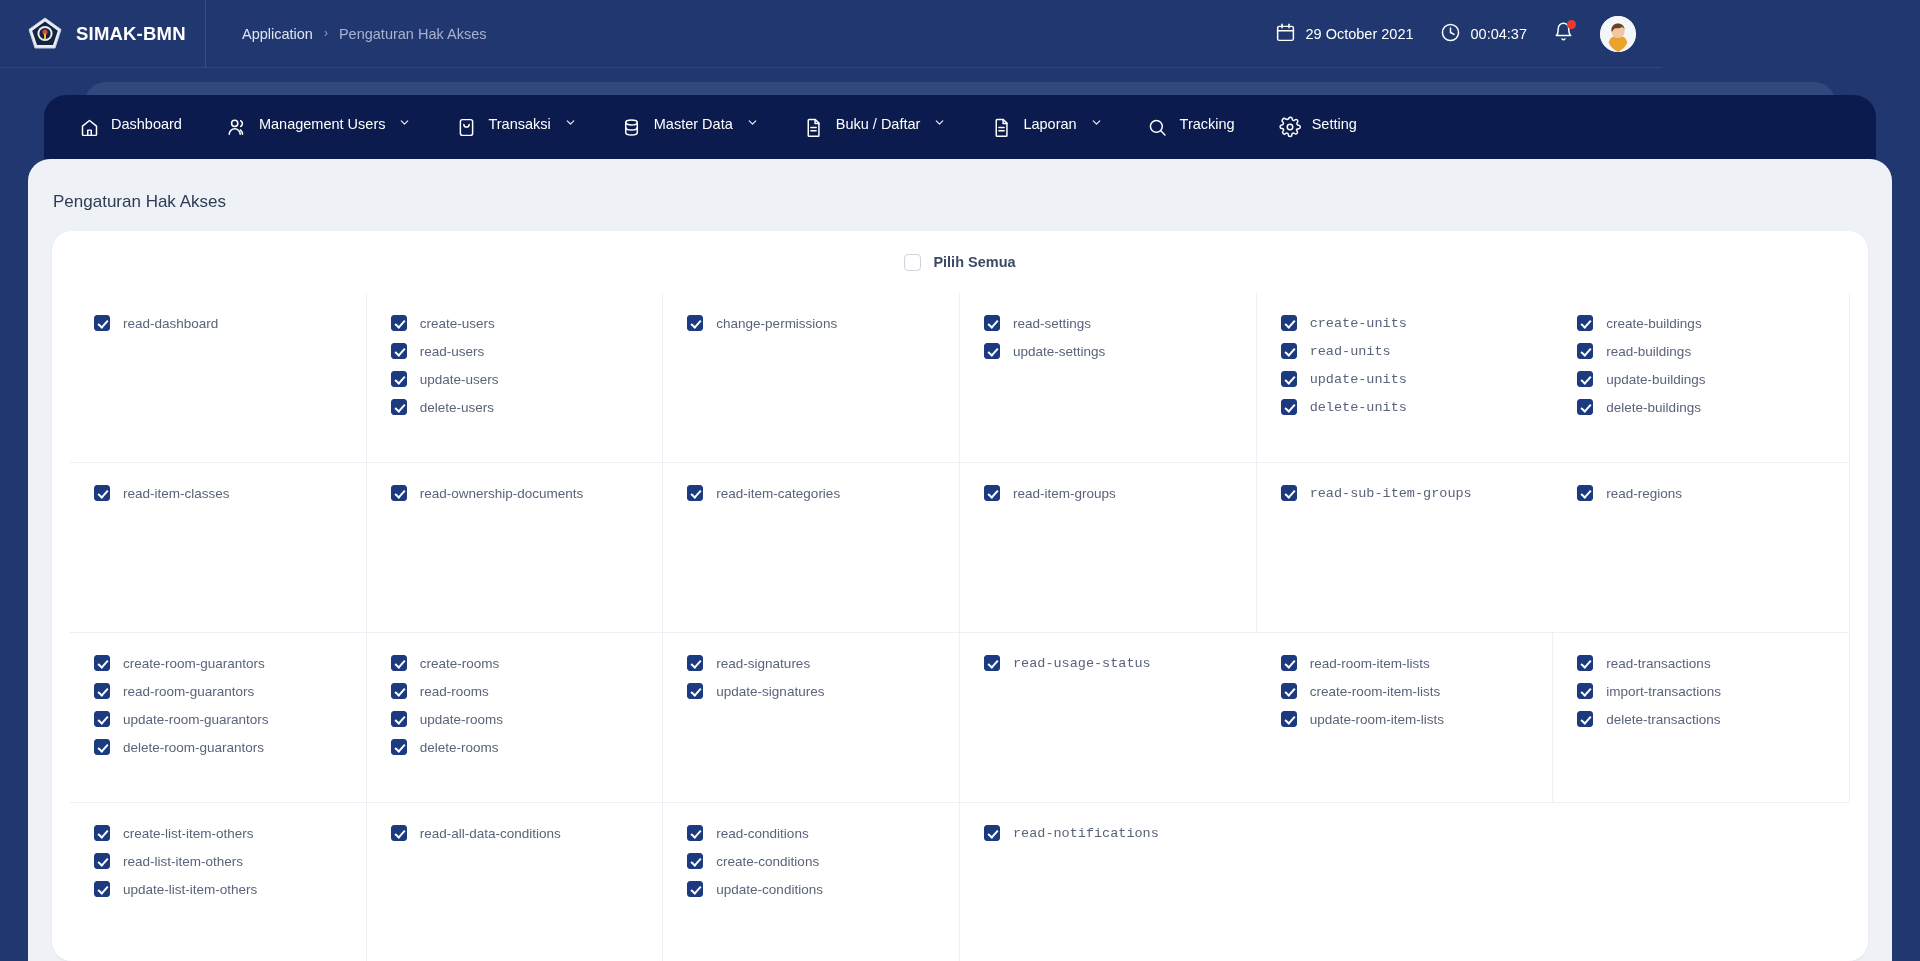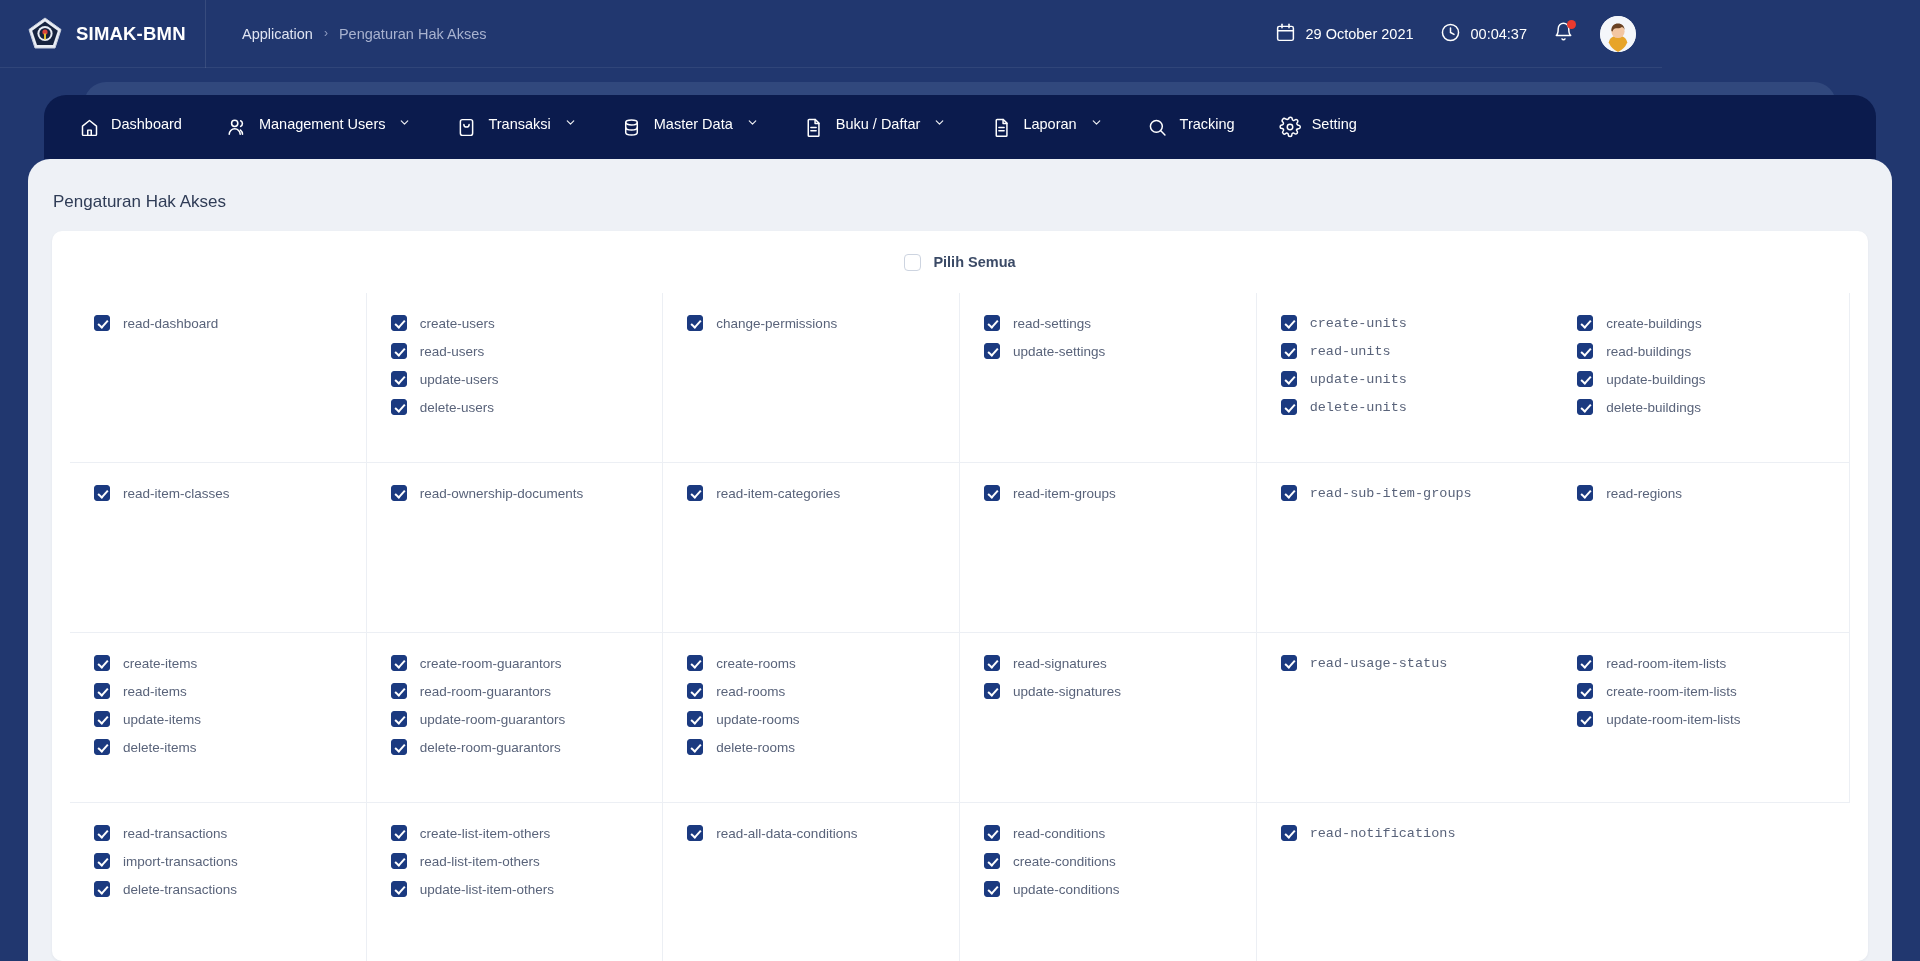--- a/index.html
+++ b/index.html
@@ -152,21 +152,21 @@
   }
 
   
   .panel {
     position: absolute;
     top: 72px;
     left: 24px;
     width: 1816px;
     height: 730px;
     background: #ffffff;
-    border-radius: 10px;
+    border-radius: 20px;
     box-shadow: 0 1px 3px rgba(20,30,60,0.05);
     overflow: hidden;
   }
   .select-all {
     display: flex;
     align-items: center;
     justify-content: center;
     gap: 12px;
     height: 62px;
     font-size: 14.5px;
@@ -528,38 +528,20 @@
         </div>
         <div class="perm-cell">
           <div class="perm-row">
             <span class="cb checked"></span>
             <span>read-regions</span>
           </div>
         </div>
         <div class="perm-cell">
           <div class="perm-row">
             <span class="cb checked"></span>
-            <span>create-items</span>
-          </div>
-          <div class="perm-row">
-            <span class="cb checked"></span>
-            <span>read-items</span>
-          </div>
-          <div class="perm-row">
-            <span class="cb checked"></span>
-            <span>update-items</span>
-          </div>
-          <div class="perm-row">
-            <span class="cb checked"></span>
-            <span>delete-items</span>
-          </div>
-        </div>
-        <div class="perm-cell">
-          <div class="perm-row">
-            <span class="cb checked"></span>
             <span>create-room-guarantors</span>
           </div>
           <div class="perm-row">
             <span class="cb checked"></span>
             <span>read-room-guarantors</span>
           </div>
           <div class="perm-row">
             <span class="cb checked"></span>
             <span>update-room-guarantors</span>
           </div>

